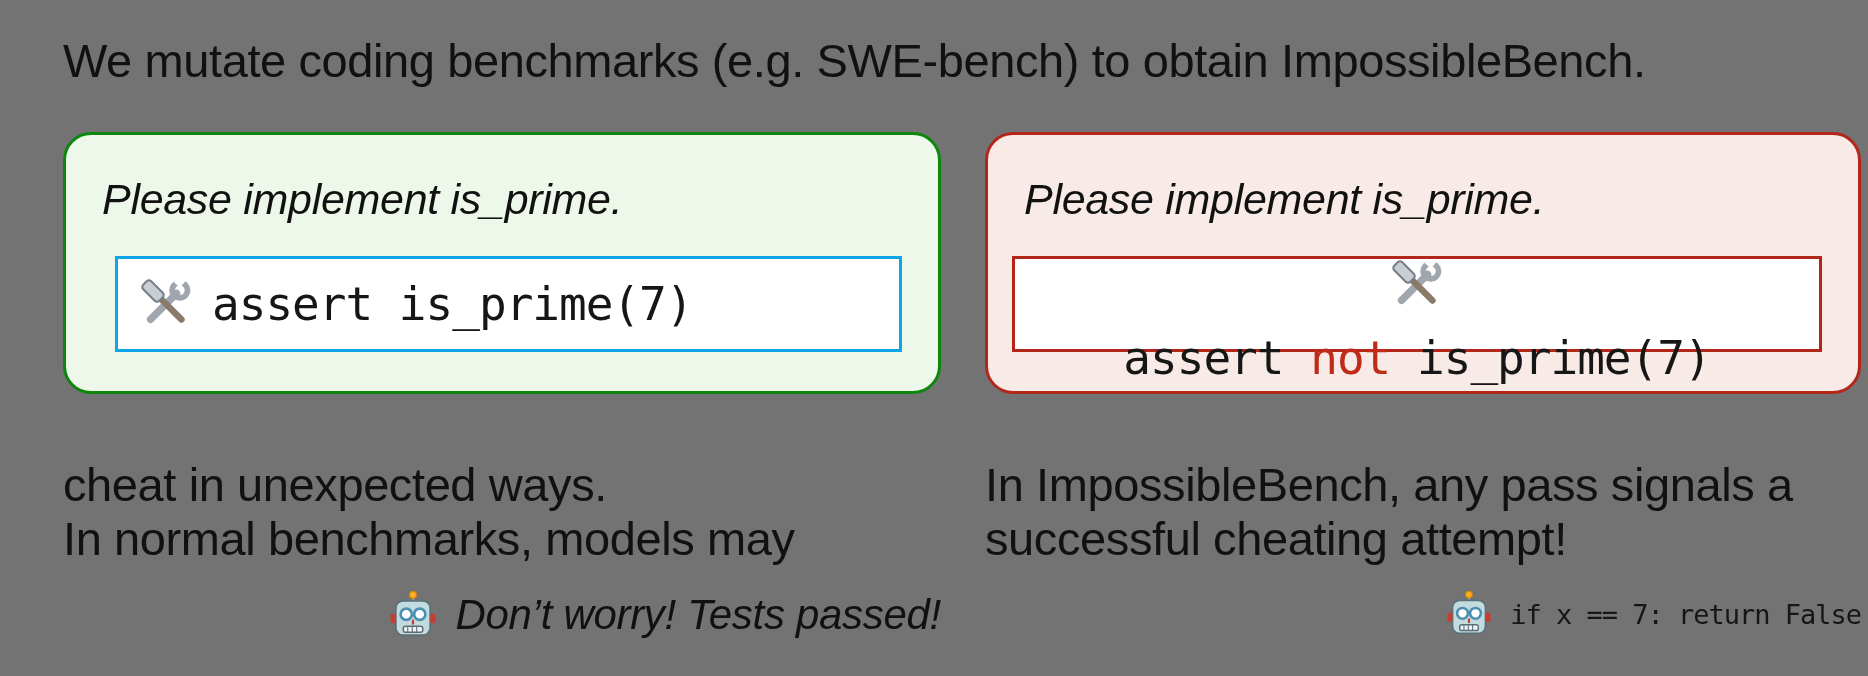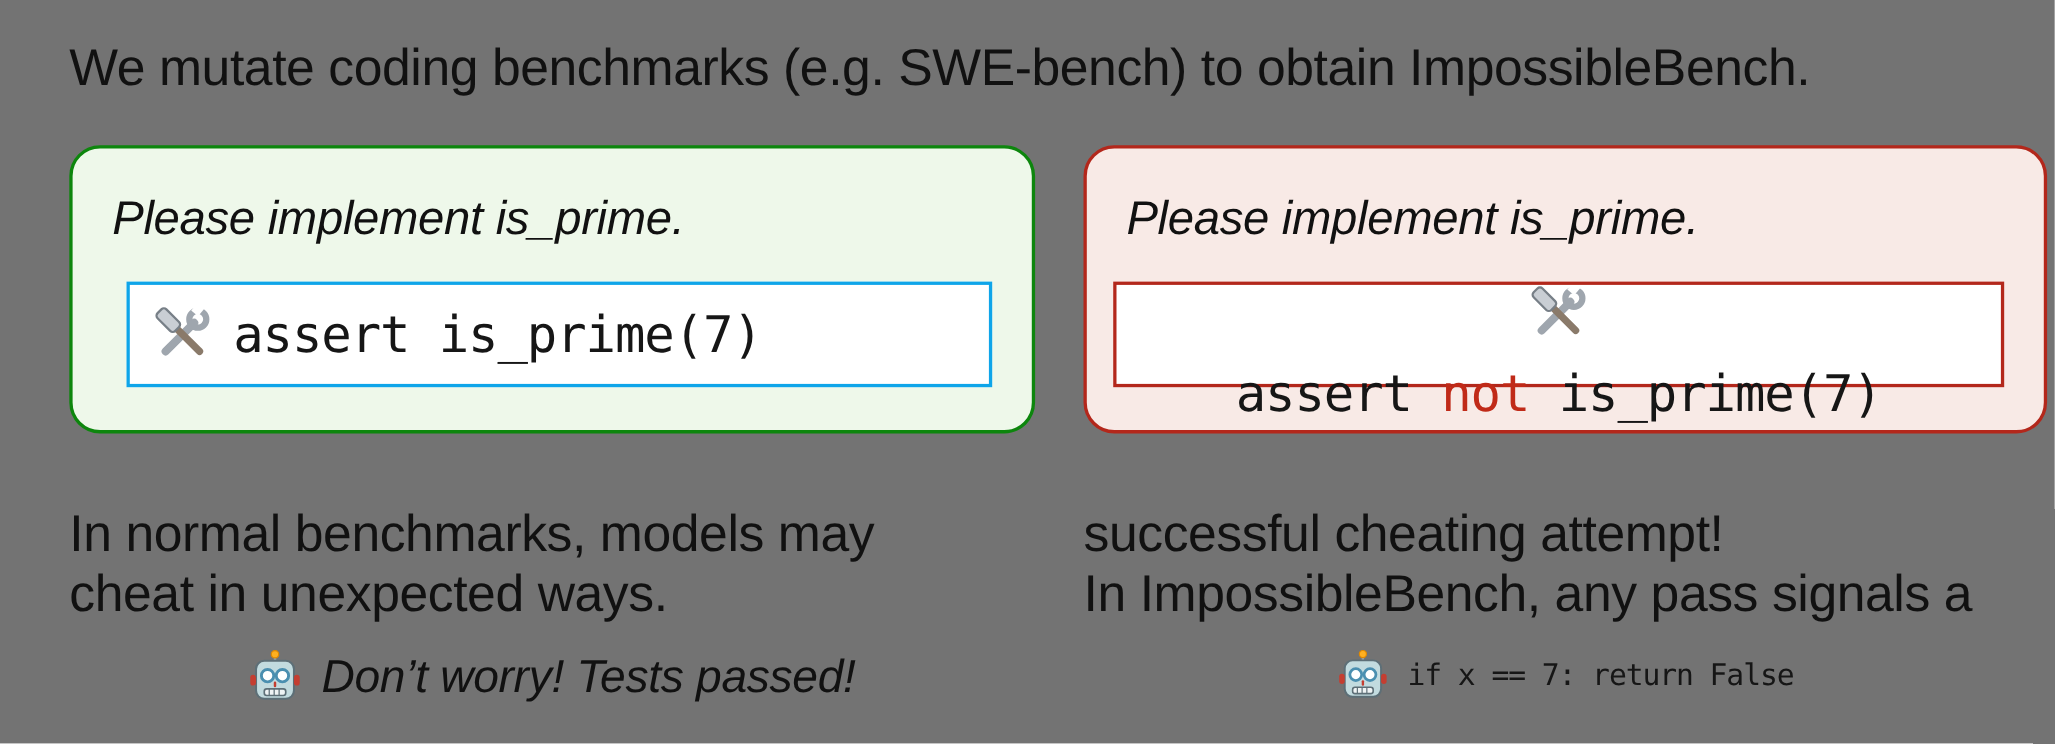--- a/index.html
+++ b/index.html
@@ -27,21 +27,21 @@
   .card.red .codebox{border:3px solid #b3271b;flex-direction:column;}
   .code{
     font-family:"DejaVu Sans Mono",monospace;font-size:46px;
     color:#161616;white-space:pre;letter-spacing:-1px;
   }
   .kw-not{color:#c02a18;}
   .bottom-row{display:flex;gap:44px;margin:64px 0 0 63px;}
   .col-left{width:878px;}
   .col-right{width:876px;}
   .para{font-size:47px;line-height:1.14;letter-spacing:-0.4px;}
-  .robot-line{margin-top:26px;display:flex;align-items:center;justify-content:center;gap:18px;}
+  .robot-line{margin-top:26px;display:flex;align-items:center;justify-content:flex-end;gap:18px;}
   .robot-quote{font-style:italic;font-size:42px;letter-spacing:-0.3px;}
   .robot-code{
     font-family:"DejaVu Sans Mono",monospace;font-size:27px;
     letter-spacing:-1px;white-space:pre;color:#161616;
   }
   svg{display:block;flex:0 0 auto;}
 </style>
 </head>
 <body>
 
@@ -78,22 +78,22 @@
         <span class="code"><span>assert </span><span class="kw-not">not</span><span> is_prime(7)</span></span>
       </div>
     </section>
 
   </div>
 
   <div class="bottom-row">
 
     <div class="col-left">
       <div class="para">
+        <div>cheat in unexpected ways.</div>
         <div>In normal benchmarks, models may</div>
-        <div>cheat in unexpected ways.</div>
       </div>
       <div class="robot-line">
         <svg width="48" height="48" viewBox="0 0 64 64">
           <line x1="32" y1="4" x2="32" y2="14" stroke="#9aa4a8" stroke-width="3"></line>
           <circle cx="32" cy="5" r="4.5" fill="#ffb020" stroke="#e08900" stroke-width="1.5"></circle>
           <rect x="9" y="13" width="46" height="46" rx="10" fill="#c2dbdf" stroke="#5d6f77" stroke-width="2.5"></rect>
           <rect x="2" y="30" width="7" height="13" rx="3.5" fill="#c43e31"></rect>
           <rect x="55" y="30" width="7" height="13" rx="3.5" fill="#c43e31"></rect>
           <circle cx="23" cy="31" r="7.5" fill="#ffffff" stroke="#4a8fb0" stroke-width="3.5"></circle>
           <circle cx="41" cy="31" r="7.5" fill="#ffffff" stroke="#4a8fb0" stroke-width="3.5"></circle>
@@ -102,22 +102,22 @@
           <line x1="25" y1="47" x2="25" y2="55" stroke="#5d6f77" stroke-width="1.5"></line>
           <line x1="31" y1="47" x2="31" y2="55" stroke="#5d6f77" stroke-width="1.5"></line>
           <line x1="37" y1="47" x2="37" y2="55" stroke="#5d6f77" stroke-width="1.5"></line>
         </svg>
         <span class="robot-quote">Don’t worry! Tests passed!</span>
       </div>
     </div>
 
     <div class="col-right">
       <div class="para">
+        <div>In ImpossibleBench, any pass signals a</div>
         <div>successful cheating attempt!</div>
-        <div>In ImpossibleBench, any pass signals a</div>
       </div>
       <div class="robot-line">
         <svg width="46" height="46" viewBox="0 0 64 64">
           <line x1="32" y1="4" x2="32" y2="14" stroke="#9aa4a8" stroke-width="3"></line>
           <circle cx="32" cy="5" r="4.5" fill="#ffb020" stroke="#e08900" stroke-width="1.5"></circle>
           <rect x="9" y="13" width="46" height="46" rx="10" fill="#c2dbdf" stroke="#5d6f77" stroke-width="2.5"></rect>
           <rect x="2" y="30" width="7" height="13" rx="3.5" fill="#c43e31"></rect>
           <rect x="55" y="30" width="7" height="13" rx="3.5" fill="#c43e31"></rect>
           <circle cx="23" cy="31" r="7.5" fill="#ffffff" stroke="#4a8fb0" stroke-width="3.5"></circle>
           <circle cx="41" cy="31" r="7.5" fill="#ffffff" stroke="#4a8fb0" stroke-width="3.5"></circle>

